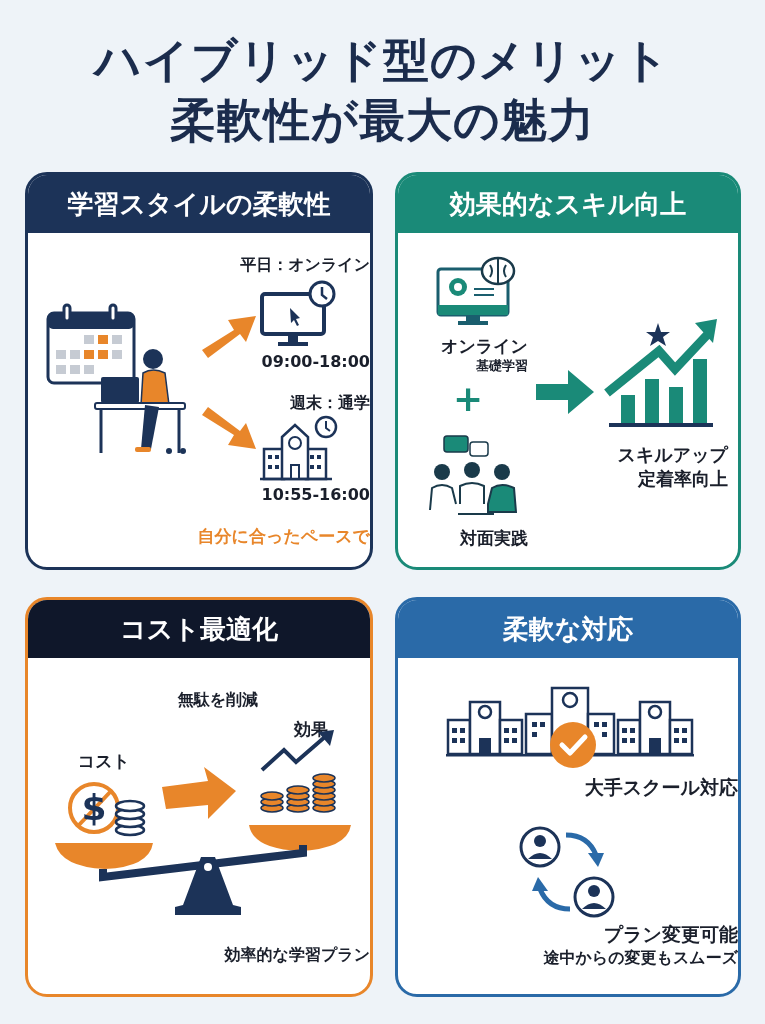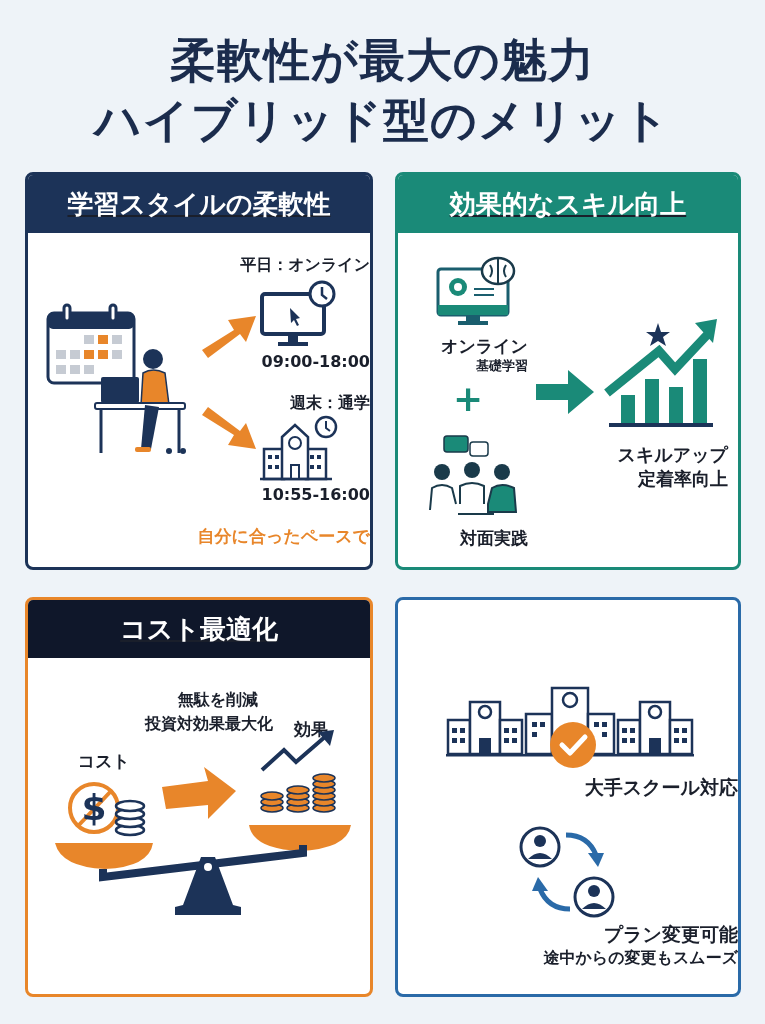--- a/index.html
+++ b/index.html
@@ -9,22 +9,22 @@
     font-family: "DejaVu Sans", "Liberation Sans", sans-serif;
     color: #1a1f2b;
     position: relative;
   }
   .title {
     position: absolute; left: 0; top: 30px; width: 765px;
     text-align: center; color: #1b2c4d; font-weight: bold;
     font-size: 46px; line-height: 60px; letter-spacing: 1px;
   }
   .card {
-    position: absolute; border-radius: 8px; background: #fff;
-    border: 3px solid; overflow: hidden; text-decoration: underline;
+    position: absolute; border-radius: 22px; background: #fff;
+    border: 3px solid; overflow: hidden;
   }
   .card .hdr {
     height: 58px; display: flex; align-items: center; justify-content: center;
     color: #fff; font-weight: bold; font-size: 26px;
   }
   .c1 { left: 25px; top: 172px; width: 348px; height: 398px; border-color: #1c3358; }
   .c1 .hdr { background: #1c3358; }
   .c2 { left: 395px; top: 172px; width: 346px; height: 398px; border-color: #1a8a78; }
   .c2 .hdr { background: #1a8a78; }
   .c3 { left: 25px; top: 597px; width: 348px; height: 400px; border-color: #e8862a; }
@@ -32,22 +32,22 @@
   .c4 { left: 395px; top: 597px; width: 346px; height: 400px; border-color: #2a6aa8; }
   .c4 .hdr { background: #2a6aa8; }
   .lbl { position: absolute; font-weight: bold; font-size: 16px; color: #1a1f2b; text-align: right; white-space: nowrap; }
   .big { font-size: 19px; }
   svg { position: absolute; overflow: visible; }
 </style>
 </head>
 <body>
 
 <div class="title">
+  <div>ハイブリッド型のメリット</div>
   <div>柔軟性が最大の魅力</div>
-  <div>ハイブリッド型のメリット</div>
 </div>
 
 <div class="card c1">
   <div class="hdr">学習スタイルの柔軟性</div>
 
   <svg style="left:18px;top:130px" width="90" height="80" viewBox="0 0 90 80">
     <rect x="2" y="8" width="86" height="70" rx="6" fill="#fff" stroke="#1c3358" stroke-width="3"></rect>
     <rect x="2" y="8" width="86" height="16" rx="5" fill="#1c3358"></rect>
     <rect x="18" y="0" width="6" height="16" rx="3" fill="#fff" stroke="#1c3358" stroke-width="3"></rect>
     <rect x="64" y="0" width="6" height="16" rx="3" fill="#fff" stroke="#1c3358" stroke-width="3"></rect>
@@ -173,21 +173,20 @@
     <polygon points="55,8 58,17 67,17 60,22 63,31 55,26 47,31 50,22 43,17 52,17" fill="#1c3358"></polygon>
   </svg>
   <div class="lbl" style="left:200px;top:268px;width:130px;font-size:18px">スキルアップ</div>
   <div class="lbl" style="left:200px;top:292px;width:130px;font-size:18px">定着率向上</div>
 </div>
 
 <div class="card c3">
   <div class="hdr">コスト最適化</div>
 
   <div class="lbl" style="left:90px;top:90px;width:140px">無駄を削減</div>
-  <div class="lbl" style="left:75px;top:114px;width:170px">投資対効果最大化</div>
   <div class="lbl" style="left:240px;top:118px;width:60px;font-size:17px">効果</div>
   <div class="lbl" style="left:32px;top:150px;width:70px;font-size:17px">コスト</div>
 
   <svg style="left:40px;top:178px" width="80" height="60" viewBox="0 0 80 60">
     <circle cx="26" cy="30" r="24" fill="none" stroke="#e8862a" stroke-width="4"></circle>
     <line x1="10" y1="48" x2="44" y2="12" stroke="#e8862a" stroke-width="4"></line>
     <text x="26" y="42" font-size="36" font-weight="bold" text-anchor="middle" fill="#1c3358" font-family="DejaVu Sans, sans-serif">$</text>
     <g fill="#fff" stroke="#1c3358" stroke-width="2.5">
       <ellipse cx="62" cy="52" rx="14" ry="5"></ellipse>
         <ellipse cx="62" cy="44" rx="14" ry="5"></ellipse>
@@ -221,23 +220,25 @@
   </svg>
 
   <svg style="left:25px;top:215px" width="300" height="110" viewBox="0 0 300 110">
     <path d="M2 28 L100 28 Q96 52 52 54 Q8 52 2 28 Z" fill="#e8862a"></path>
     <path d="M196 10 L298 10 Q294 34 246 36 Q200 34 196 10 Z" fill="#e8862a"></path>
     <path d="M50 54 L50 62 L250 38 L250 30" fill="none" stroke="#1c3358" stroke-width="8"></path>
     <path d="M148 42 L162 42 L180 90 L188 92 L188 100 L122 100 L122 92 L130 90 Z" fill="#1c3358"></path>
     <circle cx="155" cy="52" r="4" fill="#fff"></circle>
   </svg>
 
+  <div class="lbl" style="left:0;top:345px;width:342px">効率的な学習プラン</div>
 </div>
 
 <div class="card c4">
+  <div class="hdr">柔軟な対応</div>
 
   <svg style="left:48px;top:88px" width="250" height="80" viewBox="0 0 250 80">
     <g fill="#fff" stroke="#1c3358" stroke-width="2.5">
       <rect x="2" y="32" width="22" height="34"></rect>
         <rect x="24" y="14" width="30" height="52"></rect>
         <rect x="54" y="32" width="22" height="34"></rect>
       <rect x="80" y="26" width="26" height="40"></rect>
         <rect x="106" y="0" width="36" height="66"></rect>
         <rect x="142" y="26" width="26" height="40"></rect>
       <rect x="172" y="32" width="22" height="34"></rect>

